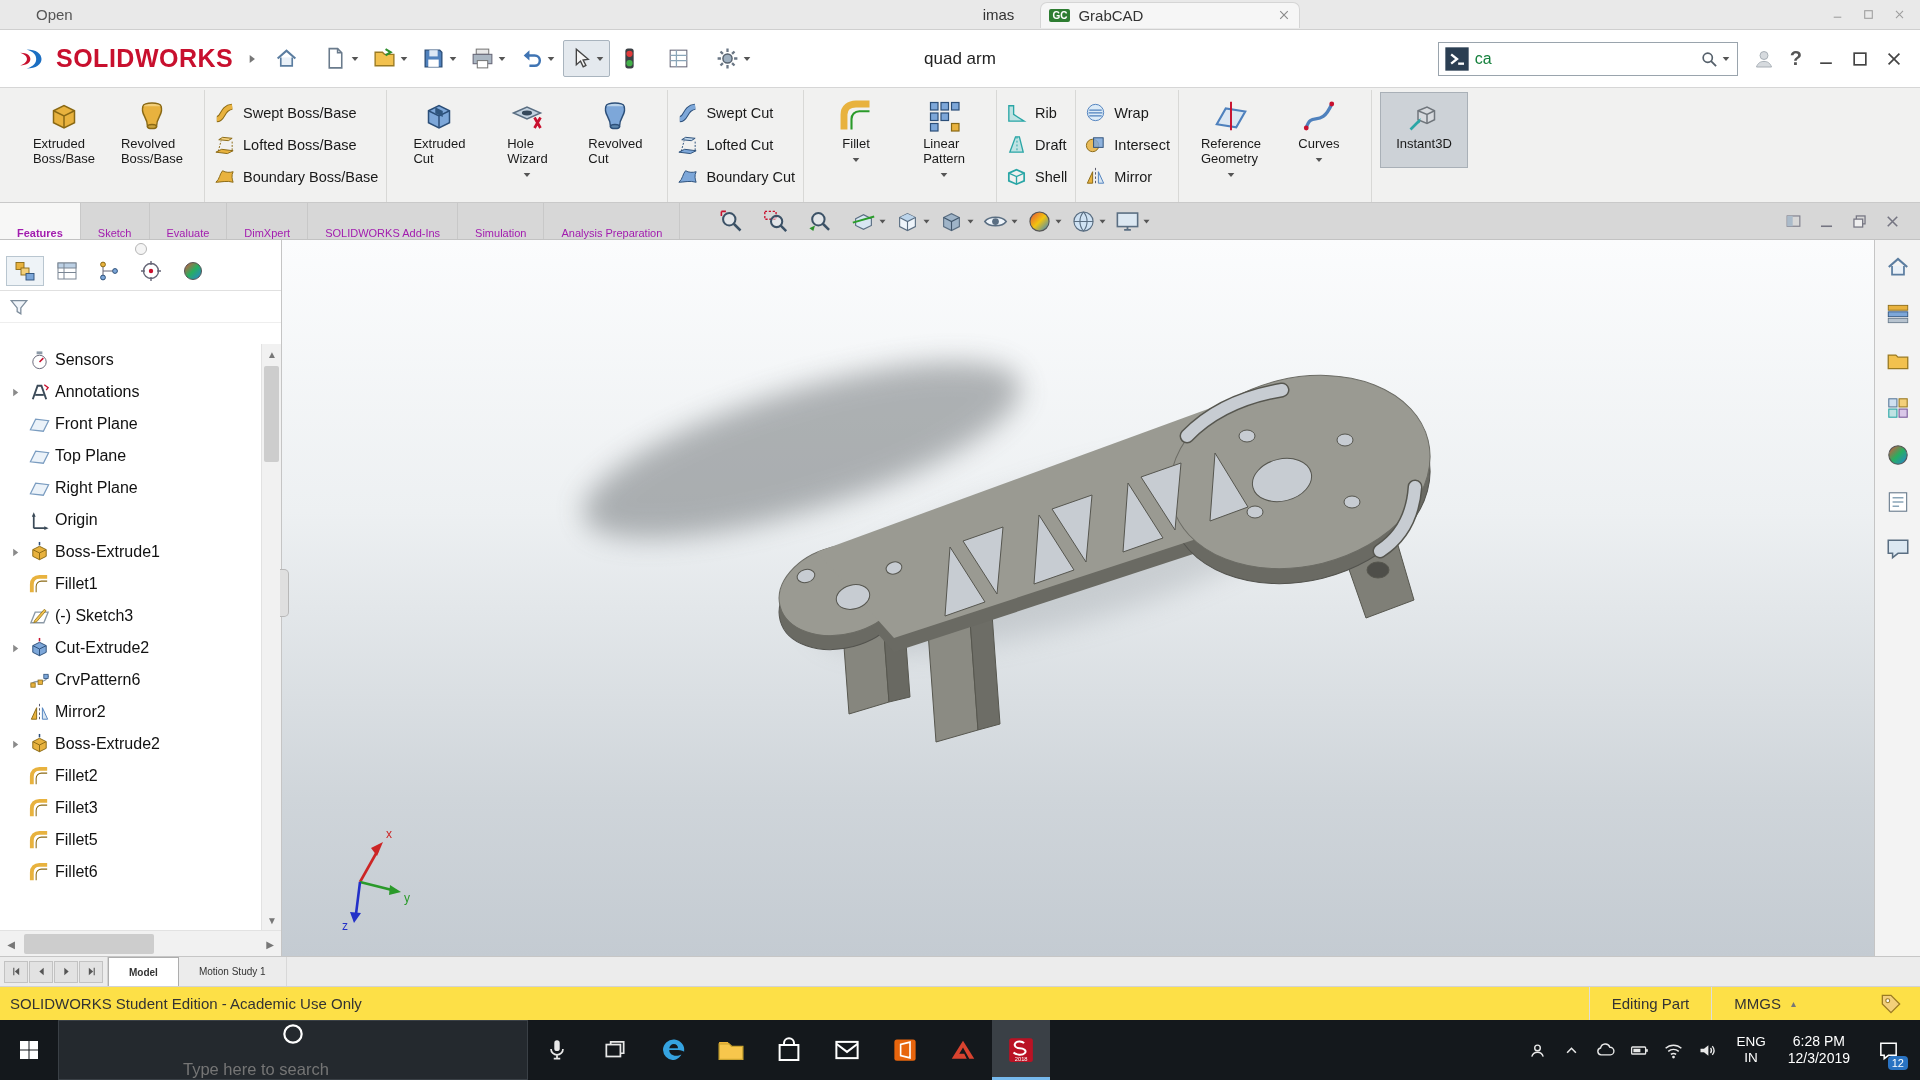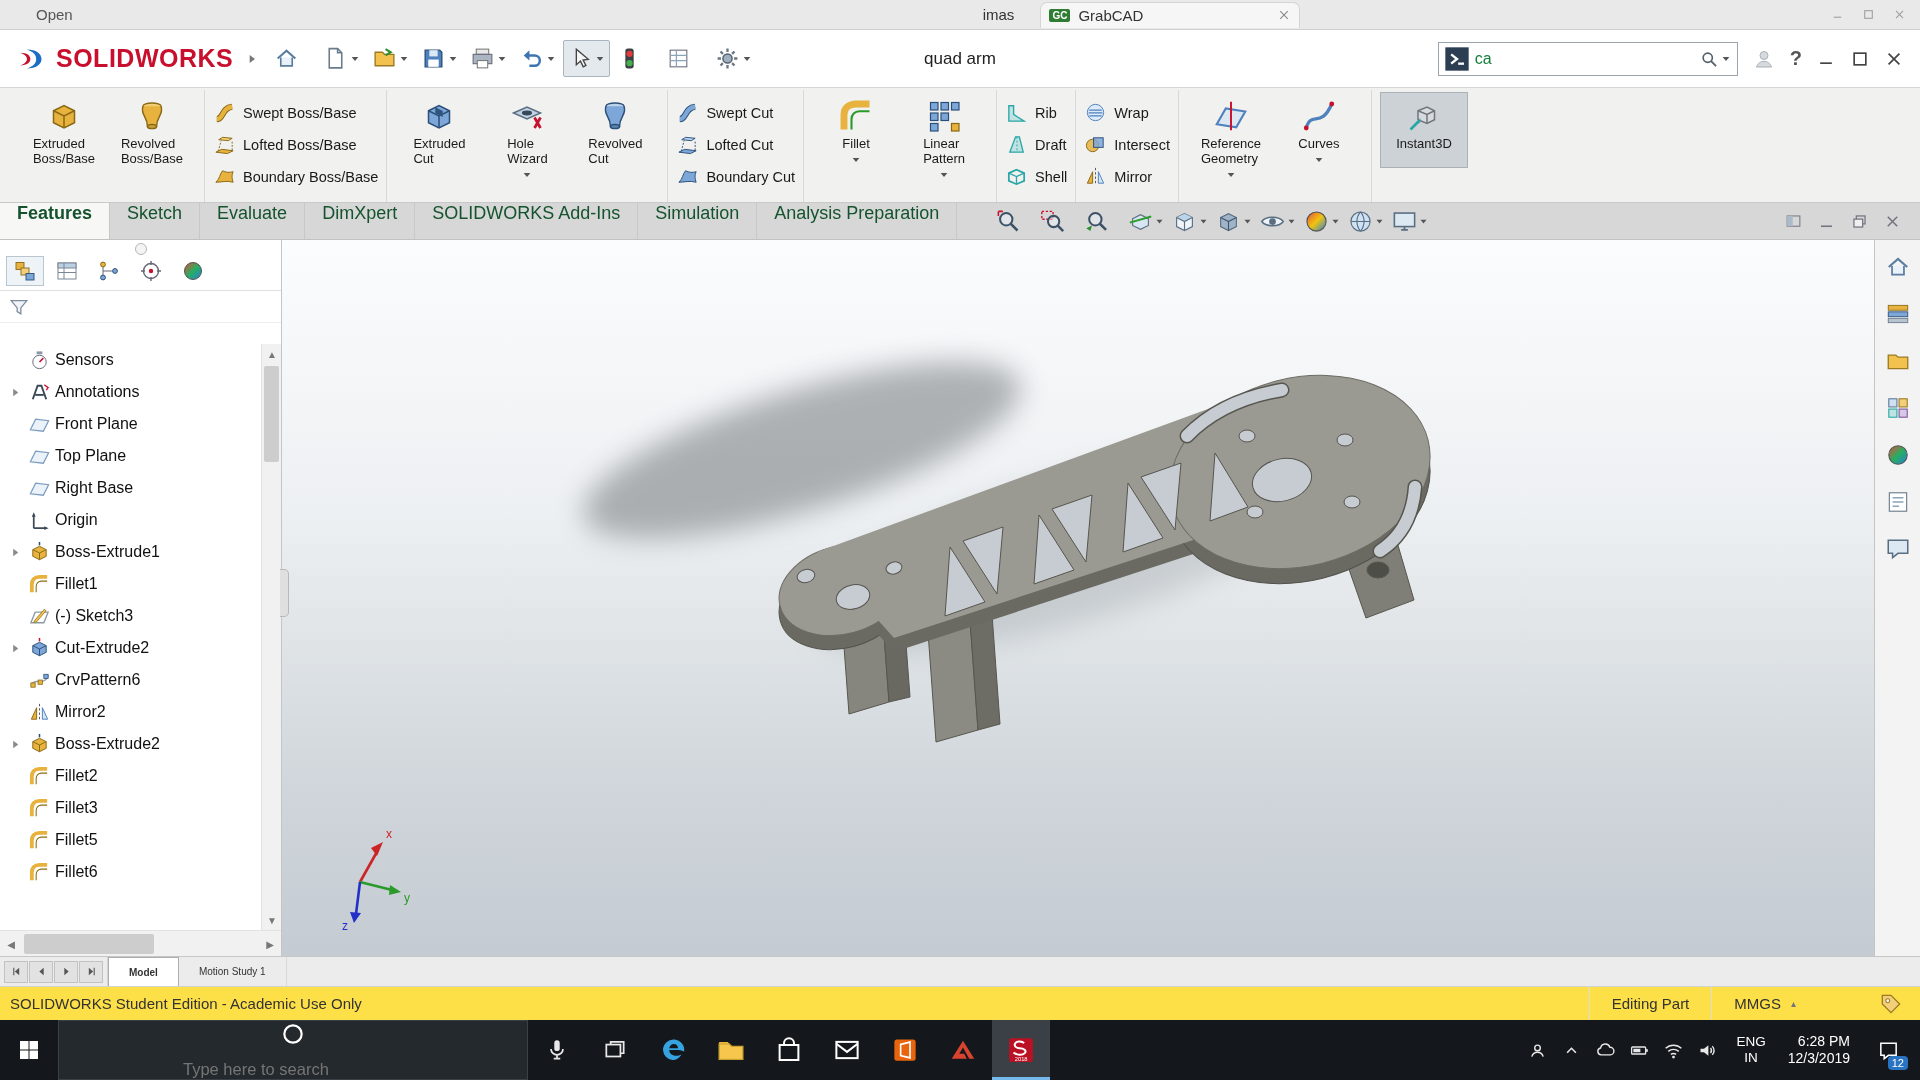--- a/index.html
+++ b/index.html
@@ -51,21 +51,21 @@
   .btn-large .lbl span{display:block;}
   .btn-large .lbl span:empty{display:none;}
   .btn-large .ic.caret-ic{width:10px;height:10px;margin-top:3px;visibility:visible;}
   .btn-large.pressed{background:#cdd2d7;border-color:#a9b0b7;}
   .stack{display:flex;flex-direction:column;gap:5px;padding-top:9px;}
   .btn-small{display:flex;align-items:center;gap:7px;height:27px;font-size:14.5px;color:#1a1a1a;white-space:nowrap;}
   .btn-small .ic{width:23px;height:23px;}
 
   
   .tabrow{position:absolute;top:203px;left:0;right:0;height:37px;background:#d7d7d7;border-bottom:1px solid #c2c2c2;display:flex;align-items:stretch;}
-  .cmtab{padding:0 17px;display:flex;align-items:flex-start;font-size:18px;color:#14532d;border-right:1px solid #c8c8c8;}
+  .cmtab{padding:0 17px;display:flex;align-items:flex-end;font-size:11px;color:#a21caf;border-right:1px solid #c8c8c8;}
   .cmtab.active{background:#f7f7f6;font-weight:bold;}
   .headsup{display:flex;align-items:center;gap:3px;margin-left:36px;}
   .hu-btn{display:flex;align-items:center;padding:2px 2px;}
   .hu-btn .ic{width:27px;height:27px;}
   .hu-btn .ic.caret-ic{width:9px;height:9px;margin-left:1px;}
   .docctl{margin-left:auto;display:flex;align-items:center;gap:14px;padding-right:18px;}
   .docctl .ic{width:19px;height:19px;opacity:.75;}
 
   
   .main{position:absolute;top:240px;left:0;right:0;bottom:124px;display:flex;}
@@ -124,21 +124,21 @@
   .tb-search{width:470px;background:#24292e;border:1px solid #3a4046;display:flex;align-items:center;gap:12px;padding:0 14px;flex-direction:column;}
   .tb-search .ic{width:26px;height:26px;flex:none;}
   .tb-search input{flex:1;background:transparent;border:none;outline:none;color:#c9cdd1;font-size:16.5px;min-width:0;}
   .tb-app{width:58px;display:flex;align-items:center;justify-content:center;position:relative;}
   .tb-app .ic{width:30px;height:30px;}
   .tb-app.active{background:#3a4046;box-shadow:inset 0 -3px 0 #76b9ed;}
   .tb-tray{margin-left:auto;display:flex;align-items:center;gap:4px;padding-right:8px;}
   .tray-btn{width:34px;height:60px;display:flex;align-items:center;justify-content:center;}
   .tray-btn .ic{width:21px;height:21px;}
   .tray-text{display:flex;flex-direction:column;align-items:center;justify-content:center;font-size:13.5px;line-height:1.2;padding:0 8px;color:#fff;}
-  .tray-clock{display:flex;flex-direction:column;align-items:flex-end;justify-content:center;font-size:14px;line-height:1.25;padding:0 10px;color:#fff;}
+  .tray-clock{display:flex;flex-direction:column;align-items:center;justify-content:center;font-size:14px;line-height:1.25;padding:0 10px;color:#fff;}
   .tray-notif{position:relative;width:48px;height:60px;display:flex;align-items:center;justify-content:center;}
   .tray-notif .ic{width:23px;height:23px;}
   .notif-badge{position:absolute;right:4px;bottom:10px;background:#2a73c2;color:#fff;font-size:11px;border-radius:4px;padding:0 4px;line-height:14px;}
 </style>
 </head>
 <body>
 
 <div id="screen">
 
   <div class="bg-strip">
@@ -1084,21 +1084,21 @@
                 <svg viewBox="0 0 24 24">
                   <path d="M7 4l11 8-11 8z" fill="#8a8a8a"></path>
                 </svg>
               </span>
             </span>
             <span class="ic ti">
               <svg viewBox="0 0 24 24">
                 <path d="M2.5 17.5 8 6.5l13.5 1.5-5.5 11z" fill="#e4eef7" fill-opacity=".75" stroke="#7a9cc0" stroke-width="1.3"></path>
               </svg>
             </span>
-            <span class="tl">Right Base</span>
+            <span class="tl">Right Plane</span>
           </div>
 
           <div class="tree-item">
             <span class="aw">
               <span class="ic" style="visibility: hidden;">
                 <svg viewBox="0 0 24 24">
                   <path d="M7 4l11 8-11 8z" fill="#8a8a8a"></path>
                 </svg>
               </span>
             </span>

